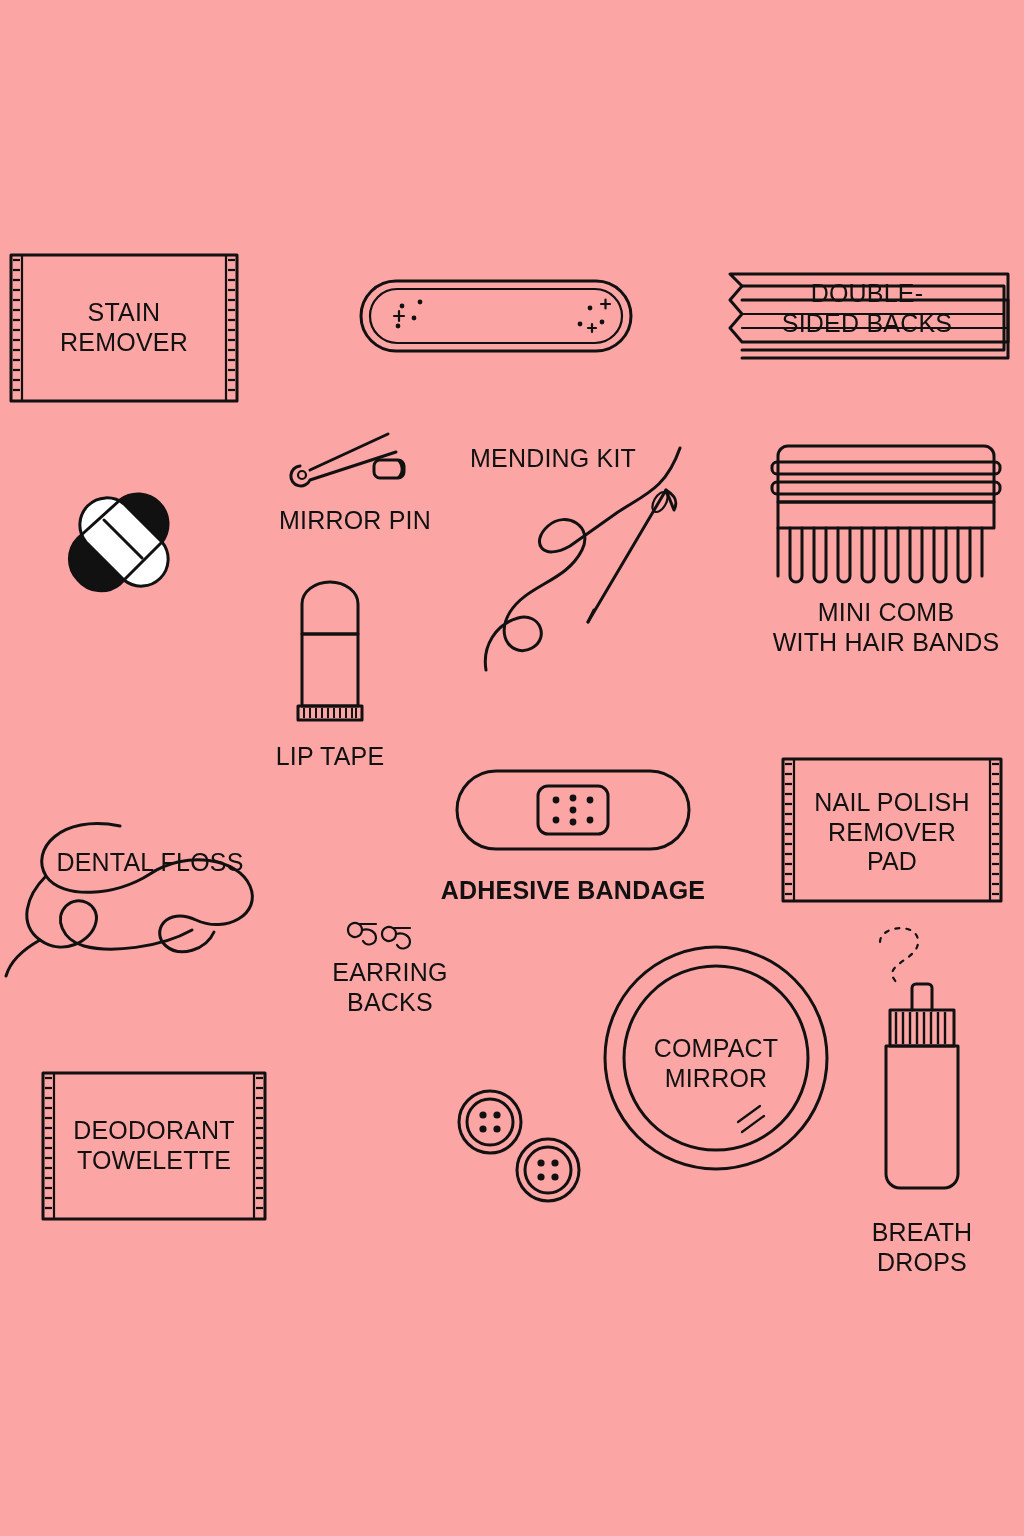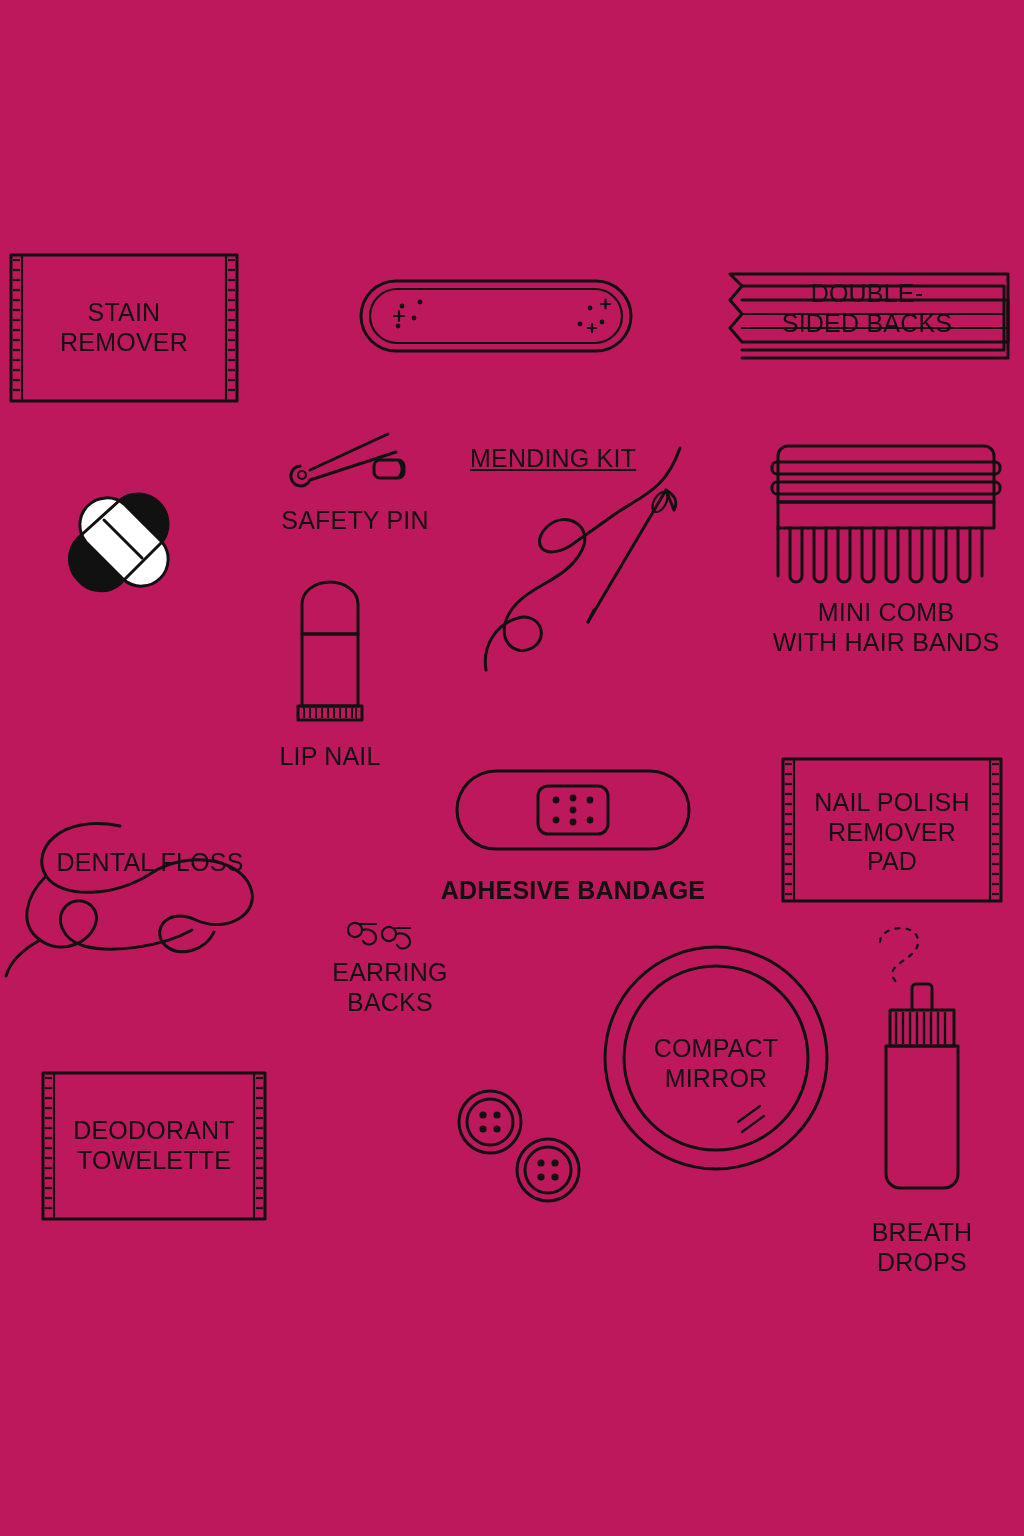--- a/index.html
+++ b/index.html
@@ -7,21 +7,21 @@
     padding: 0;
     background: #ffffff;
   }
   body {
     font-family: "Liberation Sans", sans-serif;
   }
   #canvas {
     position: relative;
     width: 1024px;
     height: 1536px;
-    background: #be185d;
+    background: #fca5a5;
     overflow: hidden;
   }
   .item {
     position: absolute;
   }
   .label {
     position: absolute;
     text-align: center;
     color: #111111;
     font-family: "Liberation Sans", sans-serif;
@@ -127,35 +127,35 @@
 
   <div class="item" style="left:288px; top:430px;">
     <svg width="130" height="60" viewBox="0 0 130 60">
       <path class="stroke" d="M100 4 L22 40"></path>
       <path class="stroke" d="M12 36 a10 10 0 1 0 10 14 L108 22"></path>
       <rect x="86" y="30" width="30" height="18" rx="6" class="stroke"></rect>
       <path class="fill-dark" d="M108 30 a9 9 0 0 1 0 18 a11 11 0 0 0 0 -18 z"></path>
       <circle cx="14" cy="45" r="4" class="stroke-thin"></circle>
     </svg>
   </div>
-  <div class="label lbl-lg" style="left:258px; top:506px; width:194px;">SAFETY PIN</div>
+  <div class="label lbl-lg" style="left:258px; top:506px; width:194px;">MIRROR PIN</div>
 
   <div class="item" style="left:470px; top:434px;">
     <svg width="260" height="260" viewBox="0 0 260 260">
       <path class="stroke" d="M210 14 C196 54 176 60 148 78 L100 112
                                C72 128 60 108 78 92 C96 76 124 92 112 116
                                C96 148 58 150 40 178 C24 204 44 224 62 214
                                C80 204 70 178 48 184 C26 190 12 212 16 236"></path>
       <path class="stroke" d="M196 56 L118 188"></path>
       <path class="stroke" d="M196 56 C206 62 208 68 204 76 L200 66 Z"></path>
       <ellipse cx="190" cy="68" rx="6" ry="11" transform="rotate(30 190 68)" class="stroke-thin"></ellipse>
       <path class="stroke" d="M118 188 l6 -12"></path>
     </svg>
   </div>
-  <div class="label lbl-lg" style="left:470px; top:444px; width:230px; text-align:left;text-decoration:underline;">MENDING KIT</div>
+  <div class="label lbl-lg" style="left:470px; top:444px; width:230px; text-align:left;">MENDING KIT</div>
 
   <div class="item" style="left:768px; top:436px;">
     <svg width="236" height="156" viewBox="0 0 236 156">
       <path class="stroke" d="M10 20 a10 10 0 0 1 10 -10 L216 10 a10 10 0 0 1 10 10 L226 66 L10 66 Z"></path>
       <rect x="4" y="26" width="228" height="12" rx="5" class="stroke"></rect>
       <rect x="4" y="46" width="228" height="12" rx="5" class="stroke"></rect>
       <path class="stroke" d="M10 66 L226 66 L226 92 L10 92 Z"></path>
       <g class="stroke">
         <path d="M22 92 L22 140 a6 6 0 0 0 12 0 L34 92"></path>
         <path d="M46 92 L46 140 a6 6 0 0 0 12 0 L58 92"></path>
@@ -194,21 +194,21 @@
           <line x1="34" y1="124" x2="34" y2="134"></line>
         <line x1="40" y1="124" x2="40" y2="134"></line>
           <line x1="46" y1="124" x2="46" y2="134"></line>
         <line x1="52" y1="124" x2="52" y2="134"></line>
           <line x1="58" y1="124" x2="58" y2="134"></line>
         <line x1="64" y1="124" x2="64" y2="134"></line>
           <line x1="68" y1="124" x2="68" y2="134"></line>
       </g>
     </svg>
   </div>
-  <div class="label lbl-lg" style="left:238px; top:742px; width:184px;">LIP NAIL</div>
+  <div class="label lbl-lg" style="left:238px; top:742px; width:184px;">LIP TAPE</div>
 
   <div class="item" style="left:0px; top:800px;">
     <svg width="300" height="180" viewBox="0 0 300 180">
       <path class="stroke" d="M120 26 C60 14 30 50 46 76 C62 100 116 96 150 74
                               C186 50 238 58 250 86 C262 114 226 134 196 120
                               C166 106 150 132 166 146 C180 158 206 150 214 132"></path>
       <path class="stroke" d="M46 76 C26 96 18 124 40 140 C62 156 92 142 96 122
                               C100 104 78 94 66 106 C54 118 62 140 84 146
                               C110 153 160 148 192 130"></path>
       <path class="stroke" d="M40 140 C22 150 10 162 6 176"></path>

